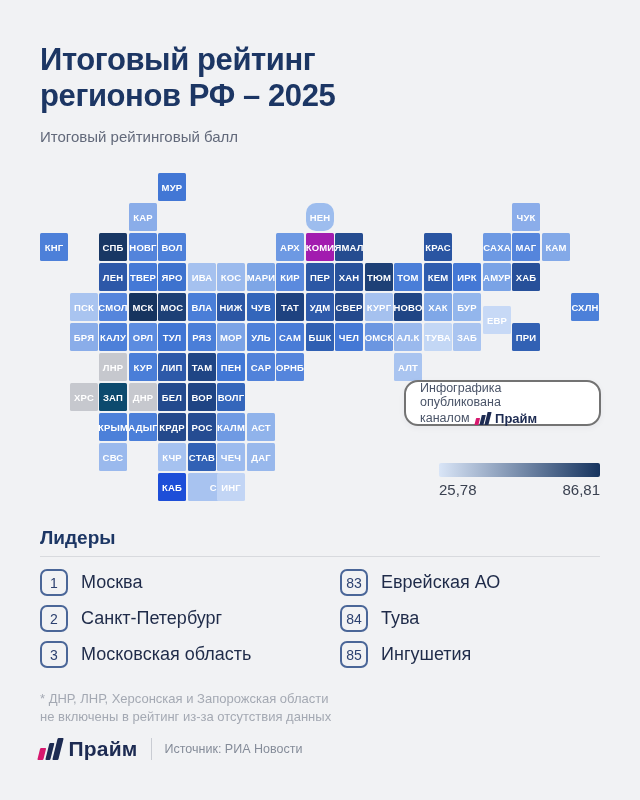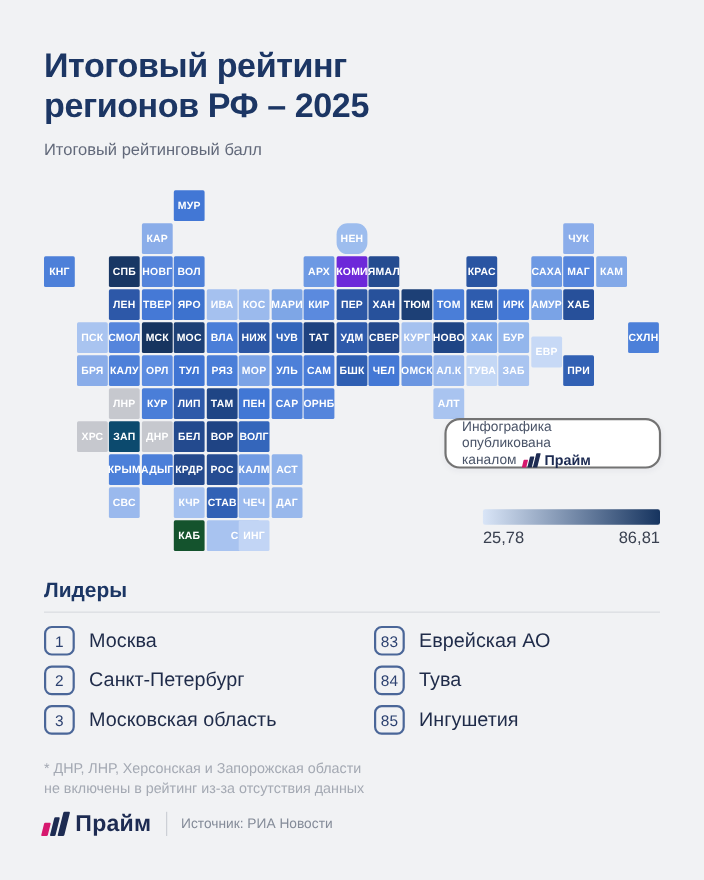--- a/index.html
+++ b/index.html
@@ -58,21 +58,21 @@
   <div class="tile-map">
       <div class="tile" style="left: 118px; top: 0px; background: rgb(66, 119, 213); color: rgb(255, 255, 255);">МУР</div>
       <div class="tile" style="left: 89px; top: 30px; background: rgb(138, 173, 233); color: rgb(255, 255, 255);">КАР</div>
       <div class="tile" style="left: 266px; top: 30px; background: rgb(157, 189, 238); color: rgb(255, 255, 255); border-radius: 10px;">НЕН</div>
       <div class="tile" style="left: 472px; top: 30px; background: rgb(139, 173, 234); color: rgb(255, 255, 255);">ЧУК</div>
       <div class="tile" style="left: 0px; top: 60px; background: rgb(77, 128, 217); color: rgb(255, 255, 255);">КНГ</div>
       <div class="tile" style="left: 59px; top: 60px; background: rgb(24, 55, 100); color: rgb(255, 255, 255);">СПБ</div>
       <div class="tile" style="left: 89px; top: 60px; background: rgb(84, 132, 219); color: rgb(255, 255, 255);">НОВГ</div>
       <div class="tile" style="left: 118px; top: 60px; background: rgb(77, 128, 217); color: rgb(255, 255, 255);">ВОЛ</div>
       <div class="tile" style="left: 236px; top: 60px; background: rgb(109, 153, 227); color: rgb(255, 255, 255);">АРХ</div>
-      <div class="tile" style="left: 266px; top: 60px; background: #6d28d9; color: rgb(255, 255, 255);">КОМИ</div>
+      <div class="tile" style="left: 266px; top: 60px; background: #a21caf; color: rgb(255, 255, 255);">КОМИ</div>
       <div class="tile" style="left: 295px; top: 60px; background: rgb(37, 76, 144); color: rgb(255, 255, 255);">ЯМАЛ</div>
       <div class="tile" style="left: 384px; top: 60px; background: rgb(42, 85, 162); color: rgb(255, 255, 255);">КРАС</div>
       <div class="tile" style="left: 443px; top: 60px; background: rgb(109, 153, 227); color: rgb(255, 255, 255);">САХА</div>
       <div class="tile" style="left: 472px; top: 60px; background: rgb(85, 133, 220); color: rgb(255, 255, 255);">МАГ</div>
       <div class="tile" style="left: 502px; top: 60px; background: rgb(131, 169, 232); color: rgb(255, 255, 255);">КАМ</div>
       <div class="tile" style="left: 59px; top: 90px; background: rgb(45, 88, 168); color: rgb(255, 255, 255);">ЛЕН</div>
       <div class="tile" style="left: 89px; top: 90px; background: rgb(69, 121, 214); color: rgb(255, 255, 255);">ТВЕР</div>
       <div class="tile" style="left: 118px; top: 90px; background: rgb(61, 114, 206); color: rgb(255, 255, 255);">ЯРО</div>
       <div class="tile" style="left: 148px; top: 90px; background: rgb(165, 193, 239); color: rgb(255, 255, 255);">ИВА</div>
       <div class="tile" style="left: 177px; top: 90px; background: rgb(155, 186, 237); color: rgb(255, 255, 255);">КОС</div>
@@ -135,21 +135,21 @@
       <div class="tile" style="left: 89px; top: 240px; background: rgb(75, 127, 217); color: rgb(255, 255, 255);">АДЫГ</div>
       <div class="tile" style="left: 118px; top: 240px; background: rgb(36, 73, 140); color: rgb(255, 255, 255);">КРДР</div>
       <div class="tile" style="left: 148px; top: 240px; background: rgb(37, 76, 146); color: rgb(255, 255, 255);">РОС</div>
       <div class="tile" style="left: 177px; top: 240px; background: rgb(111, 154, 227); color: rgb(255, 255, 255);">КАЛМ</div>
       <div class="tile" style="left: 207px; top: 240px; background: rgb(144, 179, 235); color: rgb(255, 255, 255);">АСТ</div>
       <div class="tile" style="left: 59px; top: 270px; background: rgb(154, 185, 237); color: rgb(255, 255, 255);">СВС</div>
       <div class="tile" style="left: 118px; top: 270px; background: rgb(166, 194, 240); color: rgb(255, 255, 255);">КЧР</div>
       <div class="tile" style="left: 148px; top: 270px; background: rgb(49, 97, 181); color: rgb(255, 255, 255);">СТАВ</div>
       <div class="tile" style="left: 177px; top: 270px; background: rgb(156, 187, 238); color: rgb(255, 255, 255);">ЧЕЧ</div>
       <div class="tile" style="left: 207px; top: 270px; background: rgb(152, 184, 236); color: rgb(255, 255, 255);">ДАГ</div>
-      <div class="tile" style="left: 118px; top: 300px; background: #14532d; color: rgb(255, 255, 255);">КАБ</div>
+      <div class="tile" style="left: 118px; top: 300px; background: #1d4ed8; color: rgb(255, 255, 255);">КАБ</div>
       <div class="tile" style="left: 148px; top: 300px; background: rgb(168, 195, 240); color: rgb(255, 255, 255); padding-left: 20px;">С.ОС</div>
       <div class="tile" style="left: 177px; top: 300px; background: rgb(194, 213, 245); color: rgb(255, 255, 255);">ИНГ</div>
     </div>
 
   <div class="pub-badge">
     <div class="pub-line1">Инфографика опубликована</div>
     <div class="pub-line2">
       <span>каналом</span>
       <span class="logo">
         <span class="bar" style="height:7px;background:#d6186e"></span>

